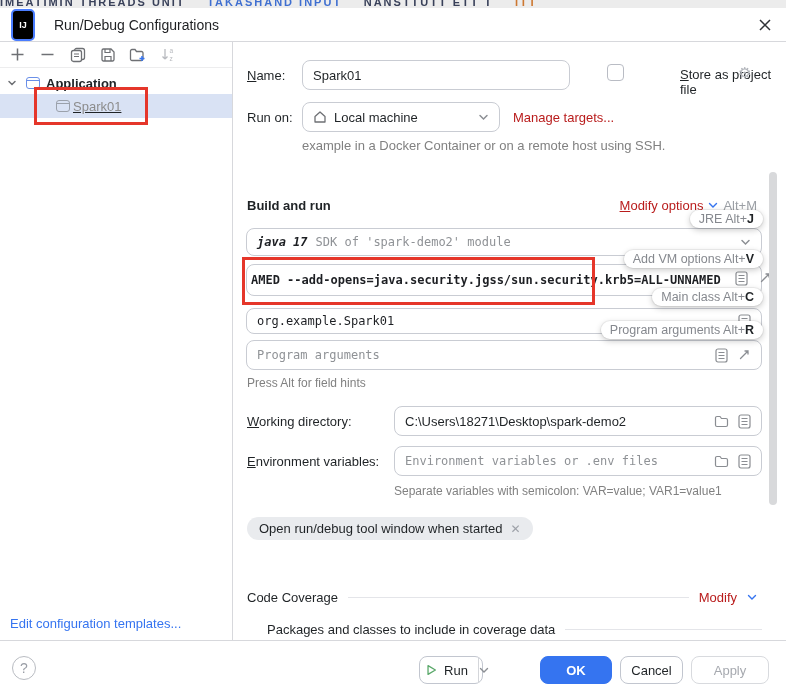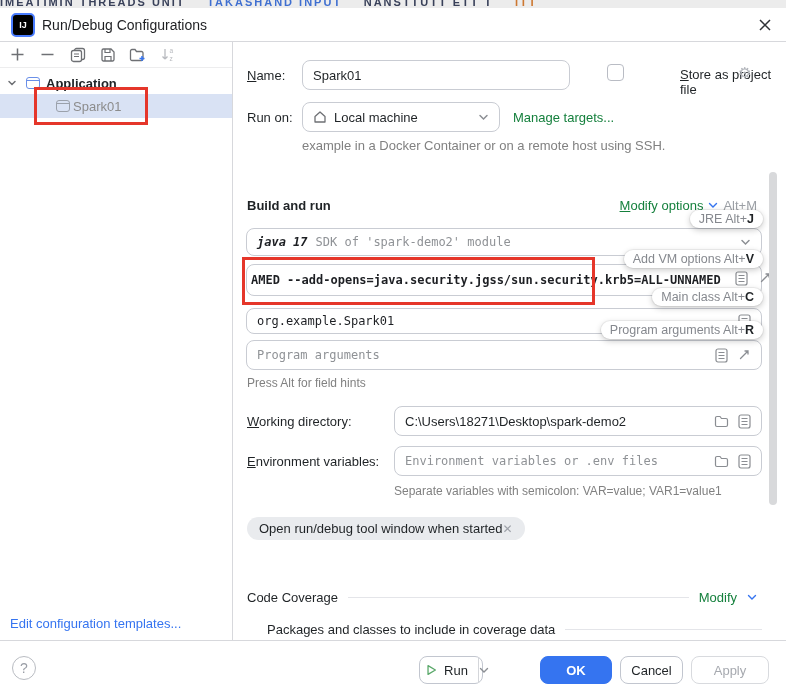--- a/index.html
+++ b/index.html
@@ -7,56 +7,56 @@
   body { font-family:"Liberation Sans", sans-serif; font-size:13px; color:#1f2326; background:#fff; }
   #page { position:relative; width:786px; height:693px; overflow:hidden; background:#fff; }
 
   
   #backdrop { position:absolute; left:0; top:0; width:786px; height:8px; background:#ececec; overflow:hidden; white-space:nowrap; }
   #backdrop span { display:inline-block; transform:translateY(-6px); font:700 11px "Liberation Sans",sans-serif; letter-spacing:2px; color:#39415a; margin-right:18px; }
   #backdrop .c-blue { color:#3f6fd0; } #backdrop .c-org { color:#cd7832; }
 
   
   #titlebar { position:absolute; left:0; top:8px; width:786px; height:34px; background:#fff; border-bottom:1px solid #d7d8dc; display:flex; align-items:center; padding:0 12px; }
-  #logo { width:22px; height:22px; background:#000; border-radius:4px; outline:2px solid #4a7dff; outline-offset:-1px; color:#fff; font:700 9px "Liberation Sans",sans-serif; display:flex; align-items:center; justify-content:center; margin-right:8px; }
+  #logo { width:22px; height:30px; background:#000; border-radius:4px; outline:2px solid #4a7dff; outline-offset:-1px; color:#fff; font:700 9px "Liberation Sans",sans-serif; display:flex; align-items:center; justify-content:center; margin-right:20px; }
   #dlg-title { font-size:14px; color:#1e1f22; }
   #close-x { position:absolute; right:12px; top:8px; width:18px; height:18px; cursor:pointer; }
 
   
   #sidebar { position:absolute; left:0; top:42px; width:233px; height:598px; background:#fff; border-right:1px solid #d7d8dc; }
   #side-toolbar { height:26px; display:flex; align-items:center; gap:13px; padding-left:9px; border-bottom:1px solid #ededee; }
   #side-toolbar .tbi { width:17px; height:17px; display:flex; align-items:center; justify-content:center; cursor:pointer; }
-  .tree { padding-top:4px; }
+  .tree { padding-top:4px;text-decoration:underline; }
   .tree-row { display:flex; align-items:center; height:22px; }
   .tree-row.selected { background:#d9e2f4; height:24px; }
   .tree-indent1 { padding-left:6px; } .tree-indent2 { padding-left:56px; }
   .tree-label-group { font-weight:700; margin-left:6px; }
   .tree-label-item { color:#8c8c8c; margin-left:3px; }
   .cfg-icon { width:14px; height:12px; border:1.5px solid #6a8fe8; border-radius:3px; position:relative; }
   .cfg-icon::after { content:""; position:absolute; left:0; right:0; top:2px; border-top:1.5px solid #6a8fe8; }
   .cfg-icon.gray { border-color:#9ba1ab; } .cfg-icon.gray::after { border-color:#9ba1ab; }
   #edit-templates { position:absolute; left:10px; top:574px; color:#3574f0; cursor:pointer; }
 
   
   #main { position:absolute; left:234px; top:42px; width:552px; height:598px; background:#fff; }
   .abs { position:absolute; }
   .lbl .mn, .link .mn { text-decoration:underline; }
-  .link { color:#15803d; cursor:pointer; }
+  .link { color:#b91c1c; cursor:pointer; }
   .gray { color:#818181; }
   .shortcut { color:#9ca0a6; }
   .fieldbox { border:1px solid #c9ccd3; border-radius:8px; background:#fff; display:flex; align-items:center; }
   .mono { font-family:"DejaVu Sans Mono", monospace; font-size:12px; }
   .mono-dark { color:#1d1f23; } .mono-gray { color:#8f9296; }
   input.txt { border:1px solid #c9ccd3; border-radius:8px; font:13px "Liberation Sans",sans-serif; color:#1f2326; padding:0 10px; outline:none; }
   .right-icons { position:absolute; display:flex; gap:8px; align-items:center; }
   .checkbox { width:17px; height:17px; border:1px solid #b9bcc4; border-radius:4px; background:#fff; cursor:pointer; }
   .pill { position:absolute; background:#fff; border-radius:11px; padding:2px 9px; font-size:12.5px; color:#85888e; white-space:nowrap; box-shadow:0 0 0 1px rgba(0,0,0,0.05), 0 2px 6px rgba(0,0,0,0.22); z-index:40; }
   .pill b { color:#1f2326; font-weight:700; }
   .redbox { position:absolute; border:3px solid #e5362a; z-index:50; pointer-events:none; }
-  .tag { display:inline-flex; align-items:center; background:#e9ebee; border-radius:13px; padding:4px 12px; }
+  .tag { display:inline-flex; align-items:center; gap:8px; background:#e9ebee; border-radius:13px; padding:4px 12px; }
   .tag .x { color:#9da1a8; font-size:12px; cursor:pointer; }
   .sect-line { flex:1; border-top:1px solid #e4e5e9; }
   #scroll-thumb { position:absolute; right:9px; top:130px; width:8px; height:333px; background:#d8d9db; border-radius:4px; z-index:60; cursor:pointer; }
 
   
   #footer { position:absolute; left:0; top:640px; width:786px; height:53px; background:#fff; border-top:1px solid #d7d8dc; }
   #help-btn { position:absolute; left:12px; top:15px; width:24px; height:24px; border:1px solid #b9bcc2; border-radius:50%; color:#9a9ea6; font-size:14px; display:flex; align-items:center; justify-content:center; cursor:pointer; }
   .btn { position:absolute; top:15px; height:28px; border:1px solid #c2c6cf; border-radius:8px; background:#fff; display:flex; align-items:center; justify-content:center; font-size:13px; cursor:pointer; }
   #btn-run { left:419px; width:64px; padding:0; }
   #btn-run .run-main { display:flex; align-items:center; gap:6px; padding:0 10px 0 12px; height:100%; }

